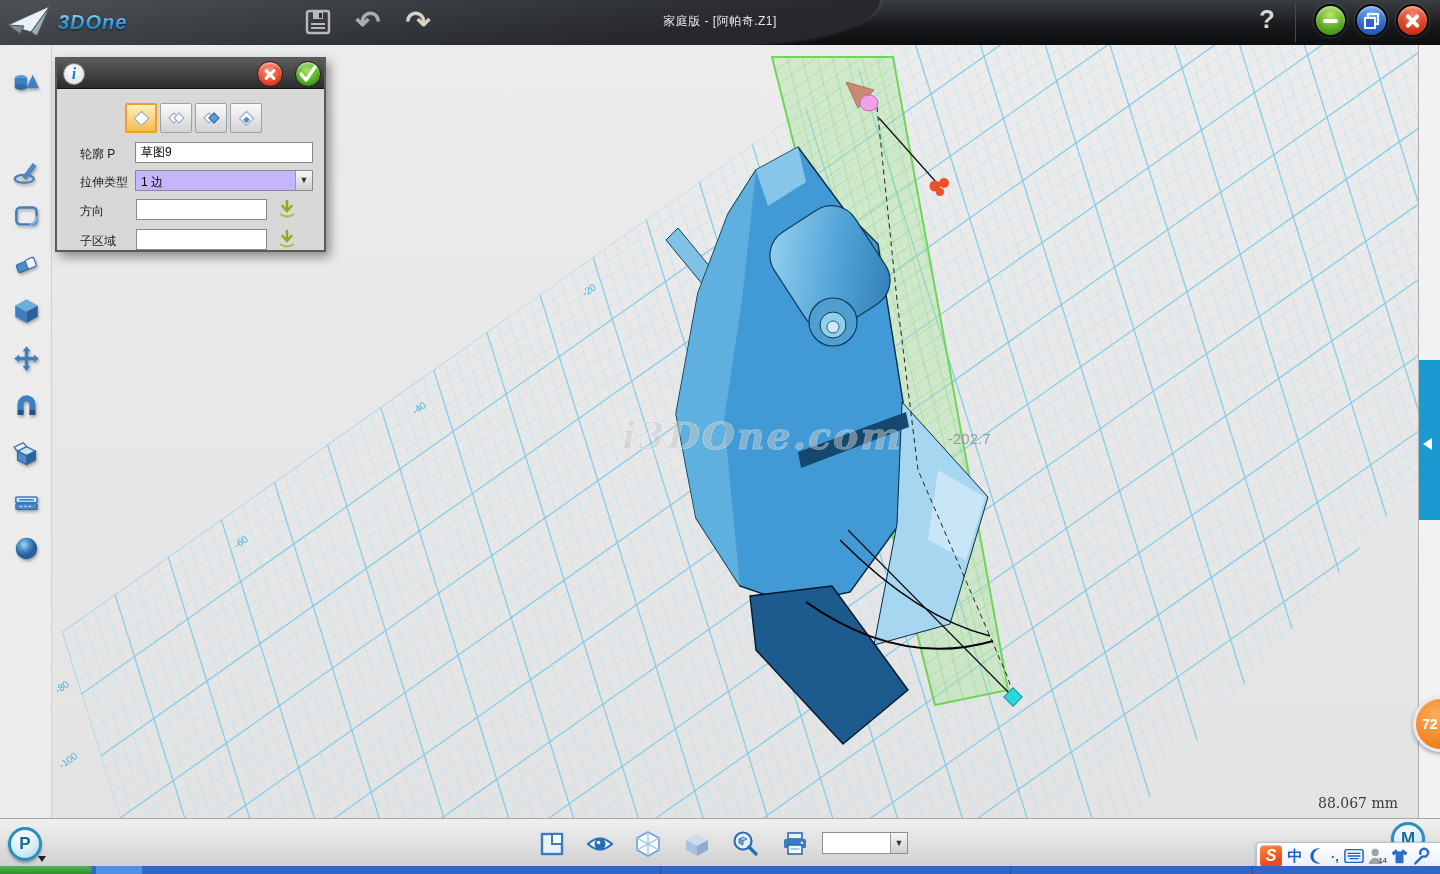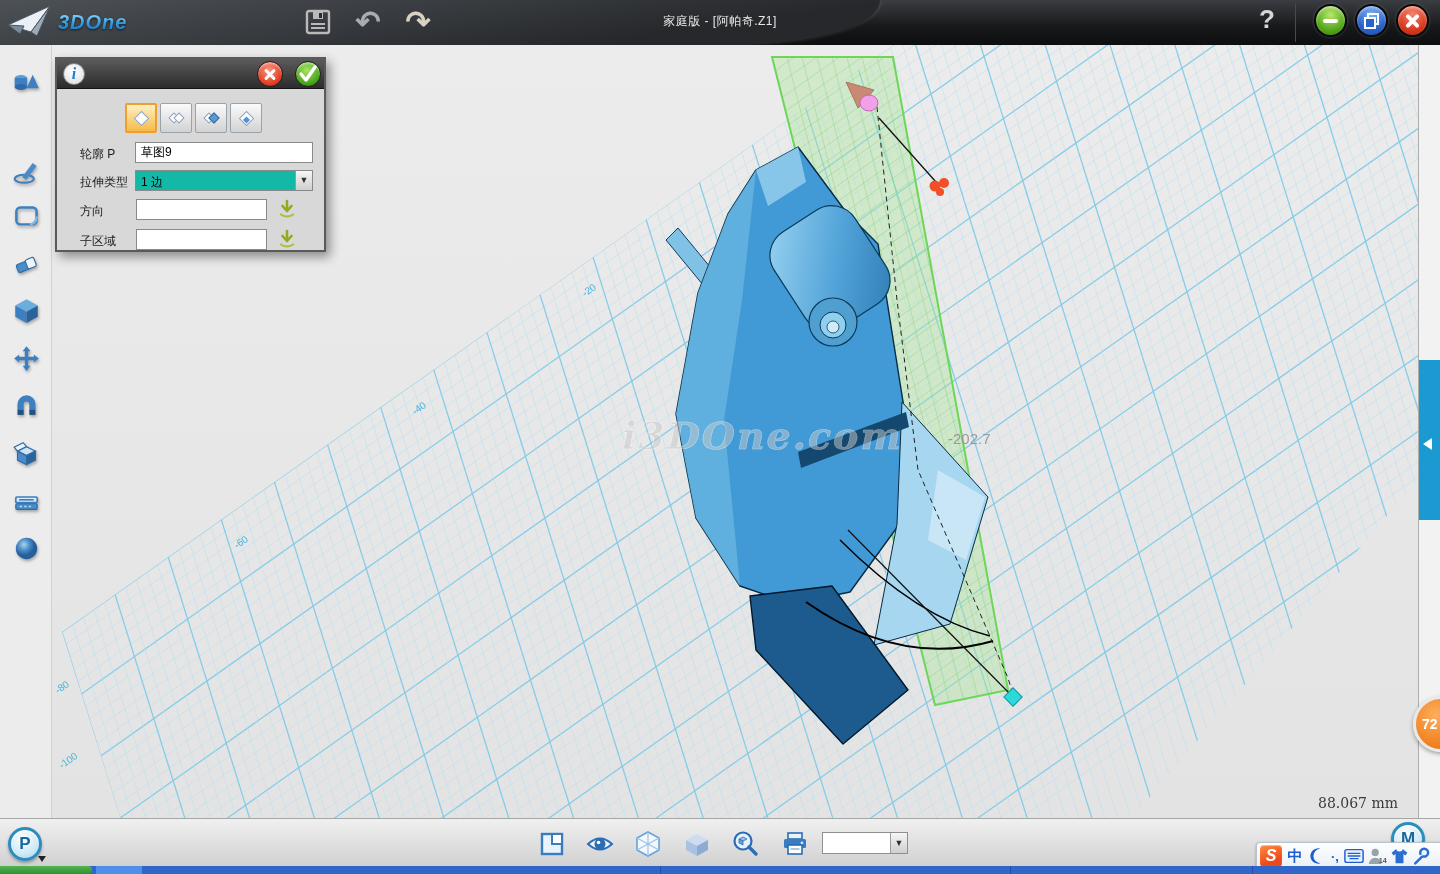--- a/index.html
+++ b/index.html
@@ -76,21 +76,21 @@
     border:1px solid #9aa2aa; border-radius:2px; display:flex; align-items:center; justify-content:center; gap:1px; }
   .optbtn.sel { background:linear-gradient(180deg,#fdf0c0,#f6bb4a); border:2px solid #ef9f2e; }
   .dm { width:11px; height:11px; transform:rotate(45deg); background:#fff; border:1.5px solid #8aa0bc; }
   .dm.sm { width:8px; height:8px; }
   .dm.blue { background:#5b9bd5; border-color:#3a6a9a; }
   .dm.host { position:relative; }
   .dm-dot { position:absolute; left:2.5px; top:2.5px; width:5px; height:5px; background:#4f93d8; }
   .fld-label { position:absolute; left:23px; font-size:12px; color:#1c1c1c; }
   .fld-input { position:absolute; height:21px; border:1px solid #8a8a8a; background:#fff;
     font-size:12px; padding:0 5px; font-family:"Liberation Sans",sans-serif; }
-  .combo { position:absolute; height:21px; border:1px solid #8a8a8a; background:#14b8a6; font-size:12px; }
+  .combo { position:absolute; height:21px; border:1px solid #8a8a8a; background:#c4b5fd; font-size:12px; }
   .combo-text { position:absolute; left:5px; top:3px; }
   .combo-btn { position:absolute; right:0; top:0; width:17px; height:19px;
     background:linear-gradient(180deg,#f6f6f6,#cfcfcf); border-left:1px solid #9a9a9a;
     text-align:center; font-size:9px; color:#333; line-height:19px; }
   .picker { position:absolute; width:20px; height:20px; }
 
   
   .btoolbar { position:absolute; left:0; top:818px; width:1440px; height:48px;
     background:linear-gradient(180deg,#f0f0f0,#d1d1d1); border-top:1px solid #a6a6a6; z-index:20; }
   .bt-icon { position:absolute; top:830px; width:28px; height:28px; z-index:21; }

